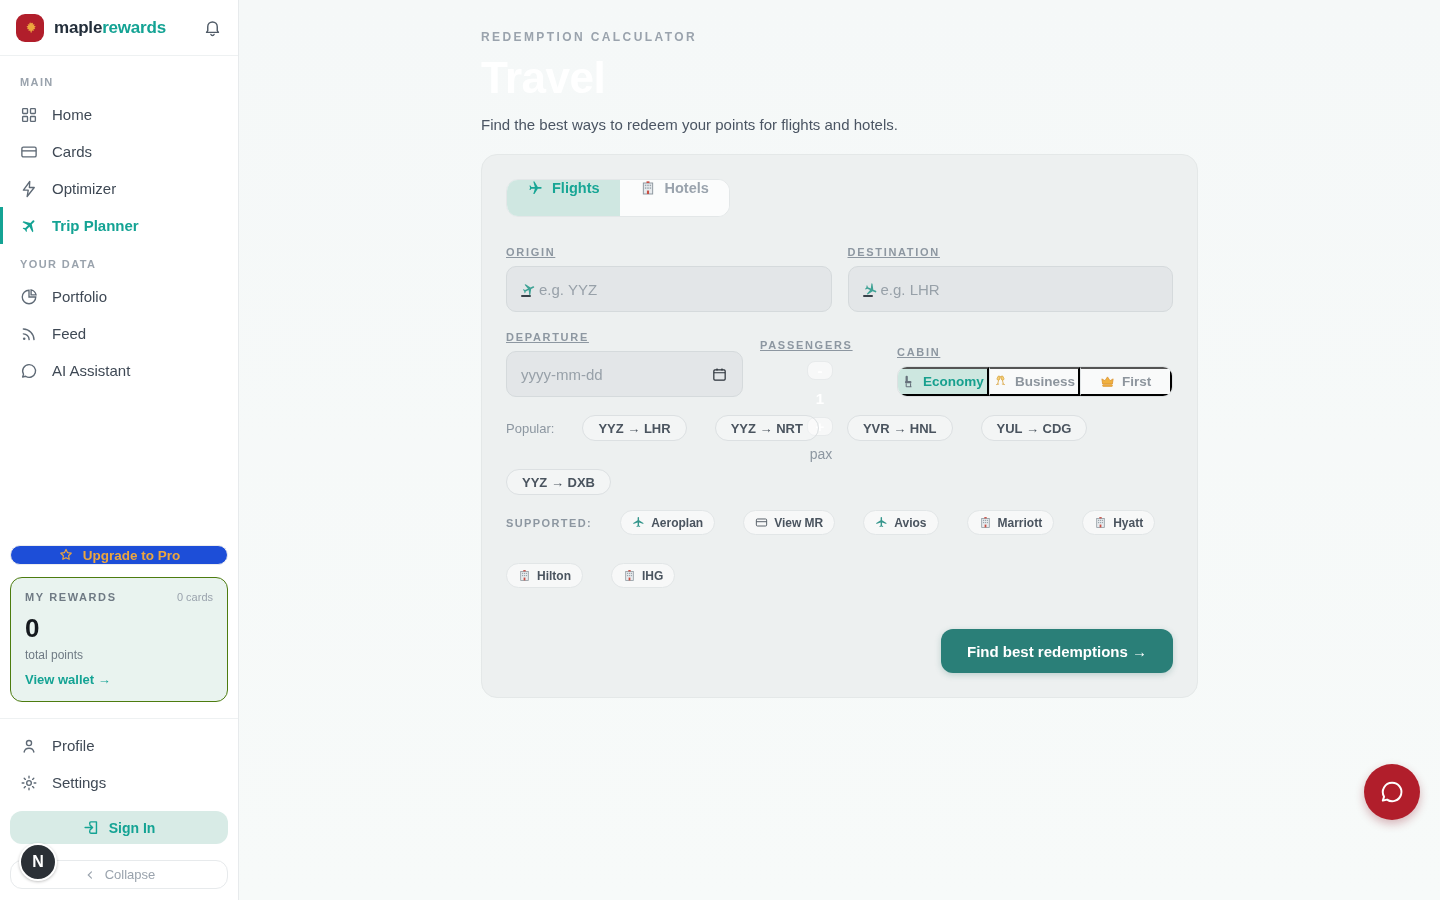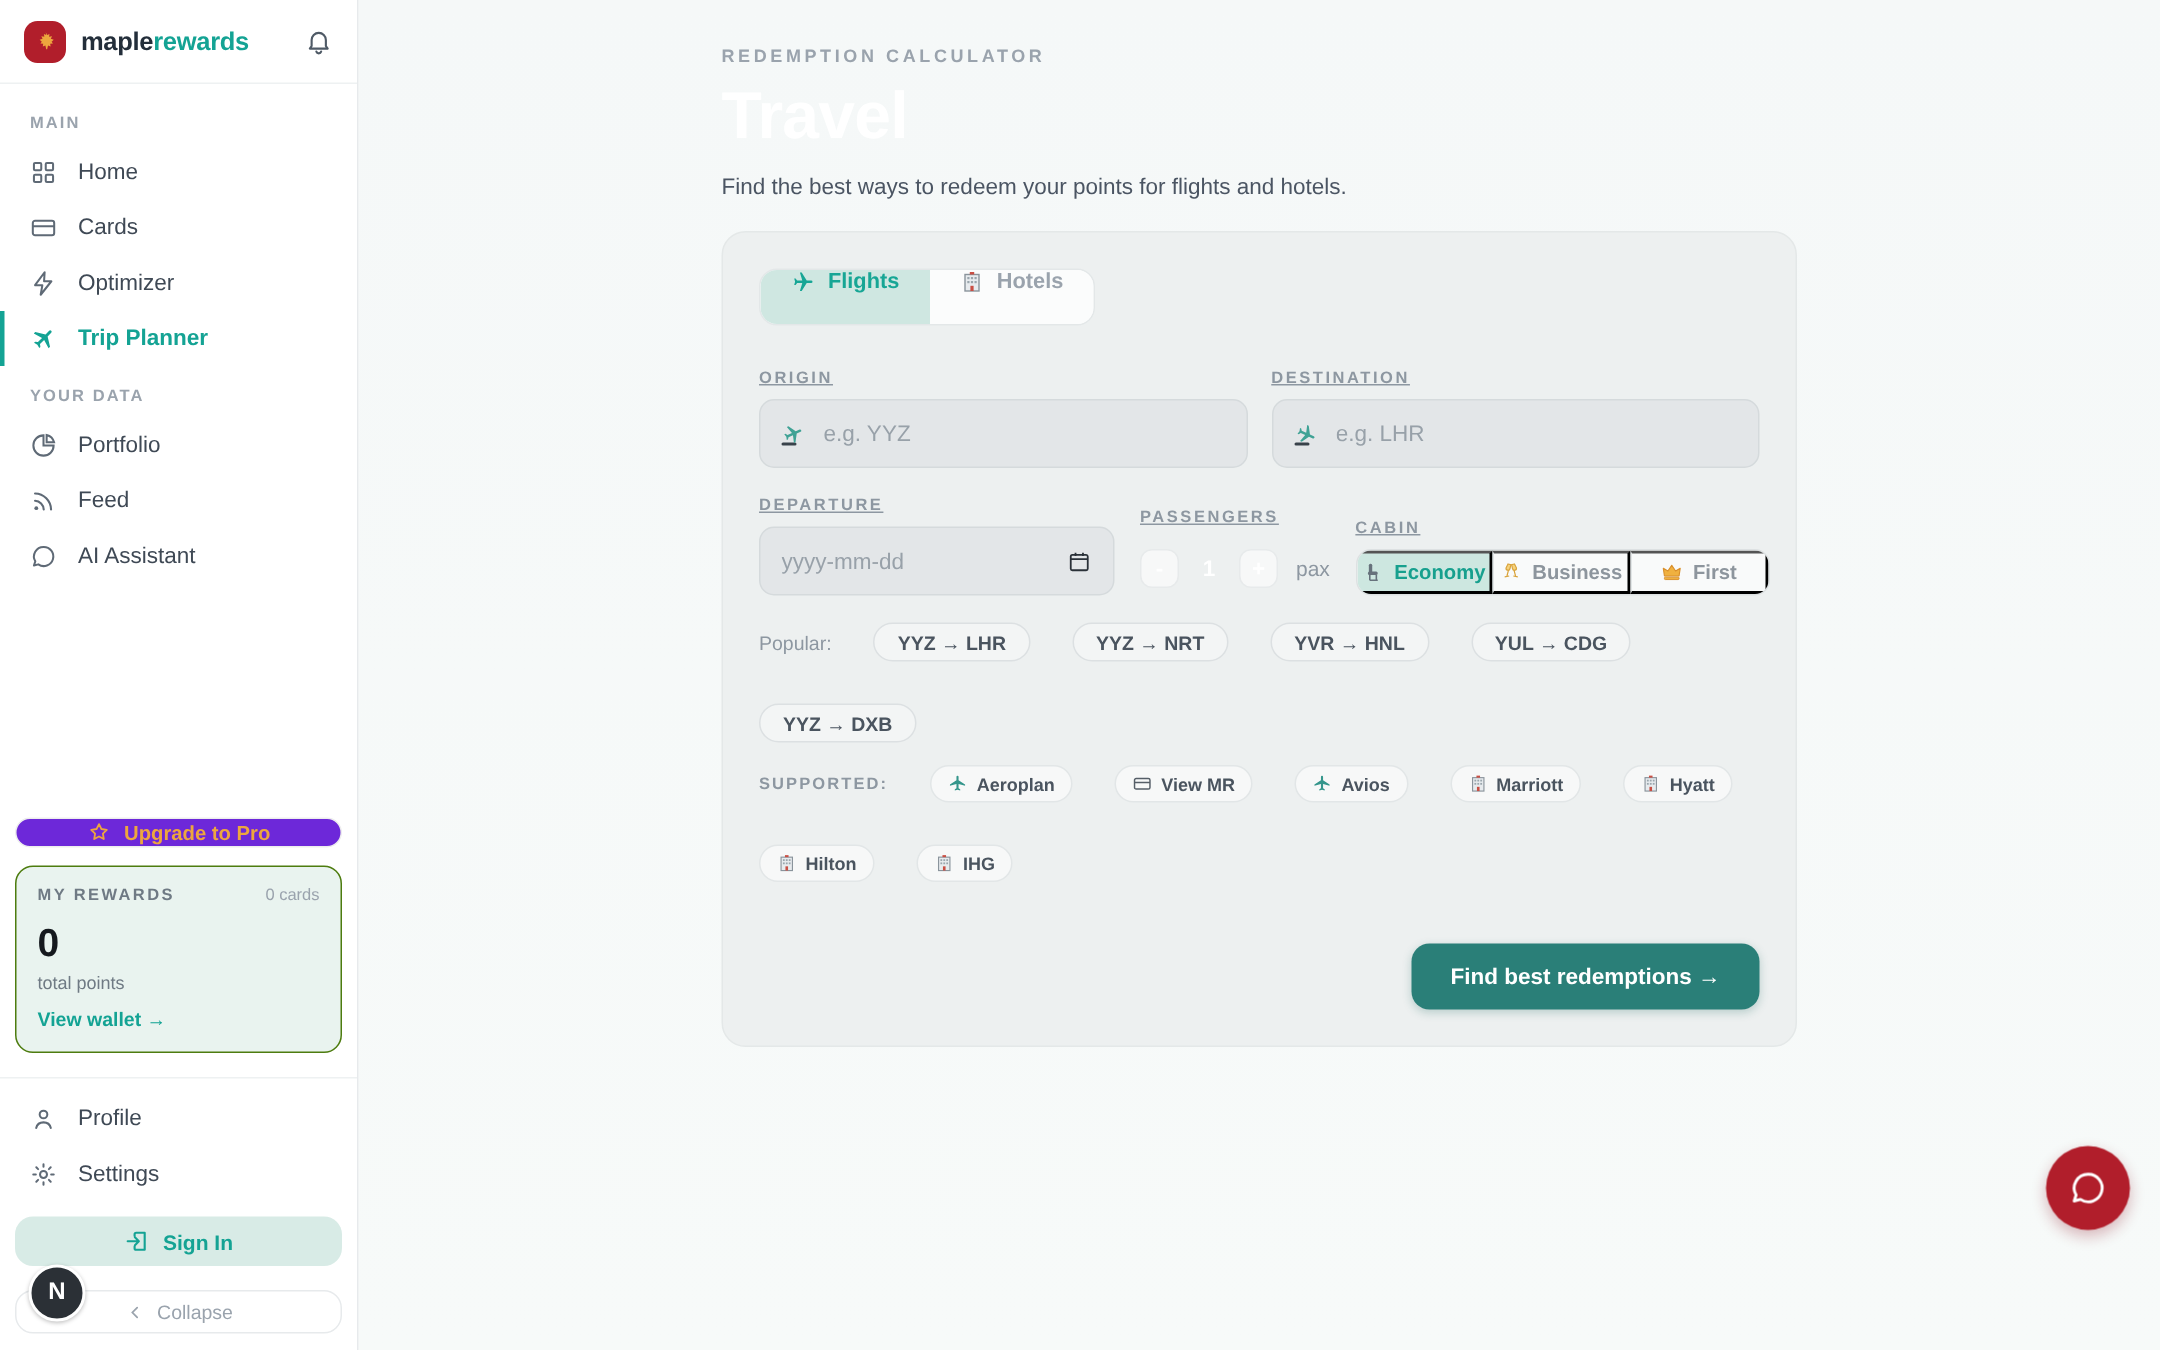--- a/index.html
+++ b/index.html
@@ -27,21 +27,21 @@
                padding:14px 20px 8px; }
   .nav-item { height:37px; display:flex; align-items:center; gap:14px; padding:0 20px;
               font-size:15px; font-weight:500; color:#3f4955; cursor:pointer; }
   .nav-item .nico { color:#5f6a76; display:flex; width:18px; justify-content:center; }
   .nav-item.active { color:#14a394; font-weight:700; box-shadow:inset 3px 0 0 #14a394; }
   .nav-item.active .nico { color:#14a394; }
 
   .sb-spacer { flex:1; }
   .upgrade { margin:0 10px 12px; height:20px; border:1px solid #ededee; border-radius:12px;
              display:flex; align-items:center; justify-content:center; gap:9px;
-             color:#eda63e; font-size:13.5px; font-weight:700; cursor:pointer; background:#6d28d9; }
+             color:#eda63e; font-size:13.5px; font-weight:700; cursor:pointer; background:#1d4ed8; }
   .rewards { margin:0 10px 16px; background:#e9f3ef; border:1px solid #4d7c0f;
              border-radius:12px; padding:13px 14px 14px; }
   .rw-top { display:flex; justify-content:space-between; align-items:baseline; }
   .rw-title { font-size:11px; font-weight:700; letter-spacing:1.6px; color:#6f7a84; }
   .rw-cards { font-size:11px; color:#9aa3ad; }
   .rw-points { font-size:26px; font-weight:700; color:#15191e; margin-top:10px; }
   .rw-sub { font-size:12px; color:#6f7a84; margin-top:4px; }
   .rw-link { font-size:13px; font-weight:700; color:#14a394; margin-top:10px; cursor:pointer; }
 
   .sb-footer { border-top:1px solid #eef1f2; padding-top:8px; }
@@ -67,30 +67,30 @@
                padding:24px; }
   .tabs { display:inline-flex; border:1px solid #e3e7e8; border-radius:12px; overflow:hidden;
           background:#fbfcfc; margin-bottom:29px; }
   .tab { height:36px; display:flex; gap:9px; padding:0 20px; font-size:14.5px;
          font-weight:700; color:#9aa3ad; cursor:pointer; background:#fbfcfc; border:none; }
   .tab.active { background:#cfe7e1; color:#17a695; }
 
   .field-label { font-size:11px; font-weight:700; letter-spacing:1.7px; color:#8d97a1; margin-bottom:8px;text-decoration:underline; }
   .row1 { display:grid; grid-template-columns:1fr 1fr; gap:16px; margin-bottom:19px; }
   .inputbox { position:relative; height:46px; background:#e3e6e8; border:1px solid #d5dadc;
-              border-radius:10px; display:flex; align-items:center; padding:0 14px; gap:10px; }
+              border-radius:10px; display:flex; align-items:center; padding:0 14px; }
   .inputbox input { flex:1; border:none; outline:none; background:transparent; font-size:15px;
                     color:#394049; font-family:"Liberation Sans",sans-serif; min-width:0; }
   .inputbox input::placeholder { color:#98a1a9; }
   .io-icon { display:flex; flex-direction:column; align-items:flex-start; width:18px; }
   .ground { width:10px; height:2px; background:#39424a; margin-top:-2px; border-radius:1px; }
   .r-takeoff { transform:rotate(66deg); } .r-landing { transform:rotate(114deg); }
 
   .row2 { display:grid; grid-template-columns:237px 1fr 276px; gap:17px; align-items:end; margin-bottom:18px; }
-  .stepper-row { display:flex; align-items:center; gap:10px; margin-top:10px; height:36px; }
+  .stepper-row { display:flex; align-items:center; gap:10px; margin-top:10px; height:36px;flex-direction:column; }
   .step-btn { width:26px; height:26px; border-radius:8px; border:1px solid #e7eaeb;
               background:rgba(255,255,255,.55); color:#ffffff; font-size:15px; font-weight:700;
               display:flex; align-items:center; justify-content:center; cursor:pointer; }
   .step-val { width:20px; text-align:center; color:#ffffff; font-size:15px; font-weight:700; }
   .pax { font-size:14px; color:#8d97a1; margin-left:2px; }
 
   .segmented { display:flex; border:1px solid #dde1e2; border-radius:10px; overflow:hidden;
                background:rgba(255,255,255,.65); height:31px; }
   .seg { flex:1; display:flex; align-items:center; justify-content:center; gap:7px; font-size:13.5px;
          font-weight:600; color:#8d959d; cursor:pointer; border-left:1px solid #e2e6e7; background:transparent; }

